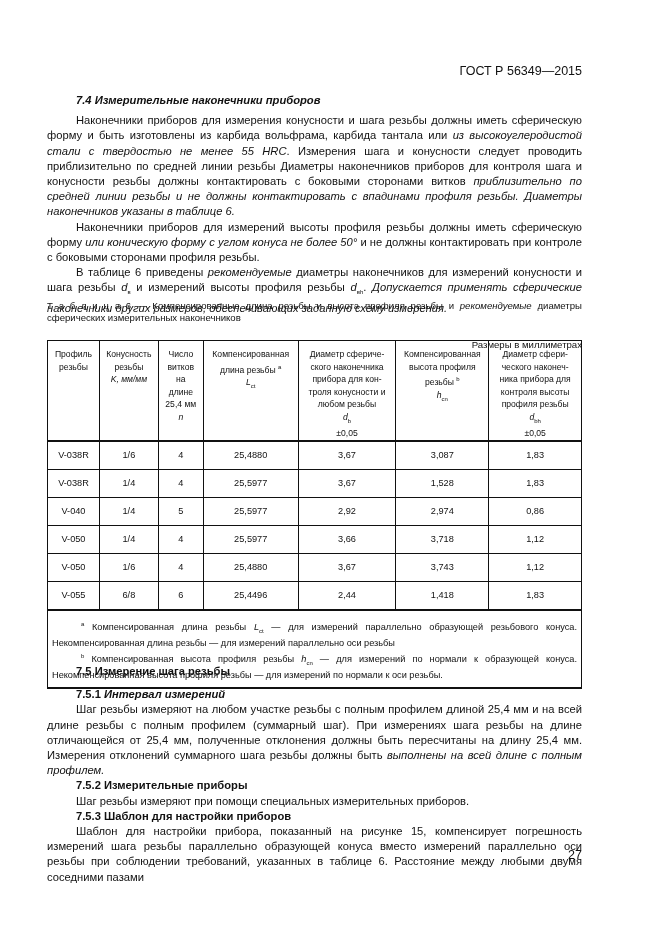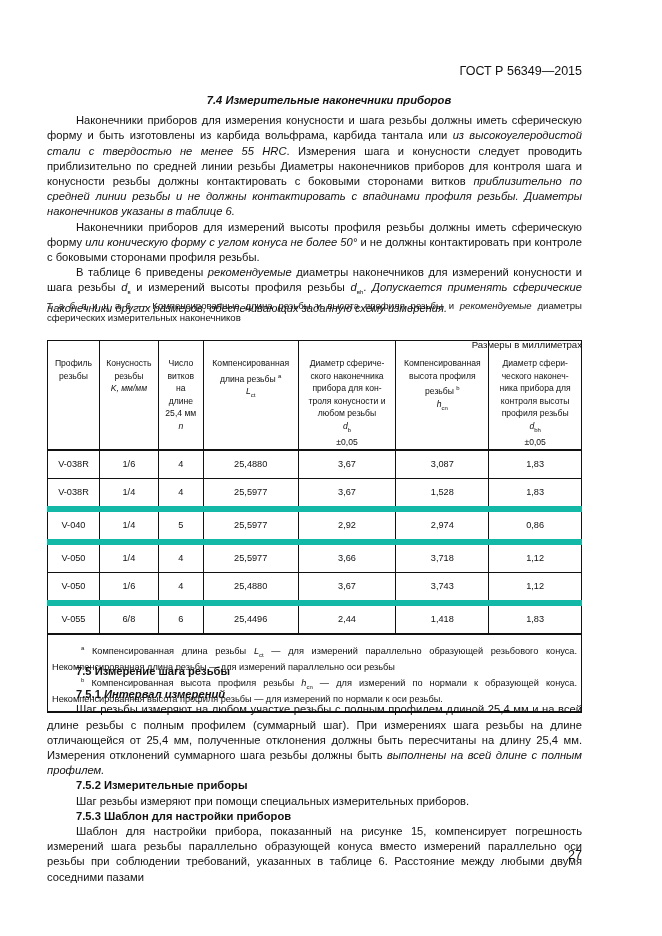--- a/index.html
+++ b/index.html
@@ -3,31 +3,31 @@
 <meta charset="utf-8">
 <style>
   html, body { margin: 0; padding: 0; background: #ffffff; }
   body { width: 662px; height: 936px; position: relative; overflow: hidden;
          font-family: "Liberation Sans", sans-serif; color: #111; }
   .page { position: absolute; left: 47px; top: 0; width: 535px; }
   .hdr { position: absolute; right: 0; top: 64px; font-weight: normal; font-size: 12.5px; }
   .p { font-size: 11.2px; line-height: 15.2px; text-align: justify; margin: 0; }
   .ind { text-indent: 29px; }
   .h { font-size: 11.2px; line-height: 15.2px; font-weight: bold; margin: 0; padding-left: 29px; }
-  .hi { font-style: italic; text-align: center; }
+  .hi { font-style: italic; }
   i { font-style: italic; }
   u { text-decoration: underline; }
   .sec74 { position: absolute; top: 93px; left: 0; width: 535px; }
   .tcap { position: absolute; top: 300px; left: 0; width: 535px; font-size: 9.6px; line-height: 12.4px; text-align: justify; }
   .tunits { position: absolute; top: 323px; right: 0; font-size: 9.6px; margin-top: 16px; }
   table.t { position: absolute; top: 340px; left: 0; width: 535px; border-collapse: collapse; font-size: 8.6px; }
   table.t td, table.t th { border: 1px solid #111; text-align: center; font-weight: normal; padding: 0 2px; }
-  table.t th { vertical-align: top; padding-top: 16px; line-height: 12.6px; height: 87px; border-bottom: 2px solid #111; }
+  table.t th { vertical-align: top; padding-top: 7px; line-height: 12.6px; height: 87px; border-bottom: 2px solid #111; }
   table.t td { height: 27px; font-size: 9.2px; }
-  table.t tr.thick td { border-top: 6px solid #14b8a6; }
+  table.t tr.thick td { border-top: 1px solid #14b8a6; }
   table.t td.notes { text-align: justify; height: auto; padding: 7px 4px 6px 4px; font-size: 9.2px; line-height: 12.4px; border-top: 2px solid #111; border-bottom: 2px solid #111; }
   .note-ind { text-indent: 29px; margin: 0; }
   sup { font-size: 6px; }
   sub { font-size: 6px; }
   .sec75 { position: absolute; top: 664px; left: 0; width: 535px; }
   .pgnum { position: absolute; right: 0; top: 848px; font-weight: normal; font-size: 12.5px; }
 </style>
 </head>
 <body>
 

